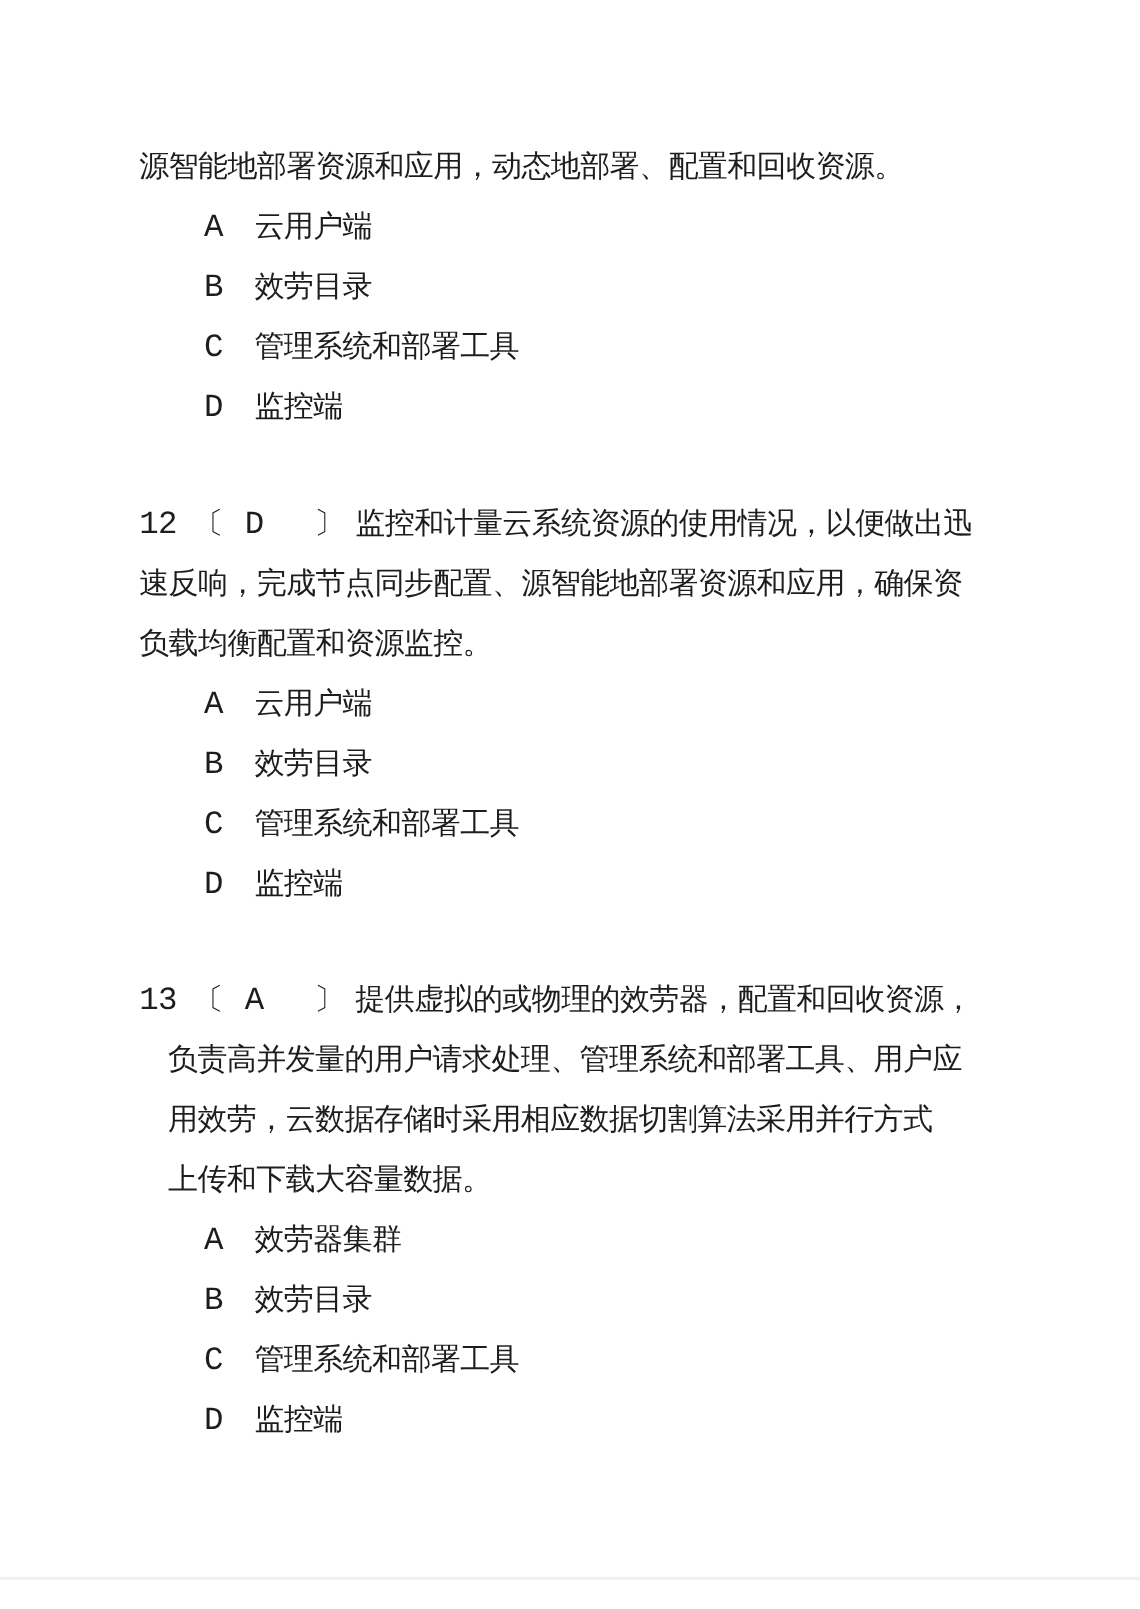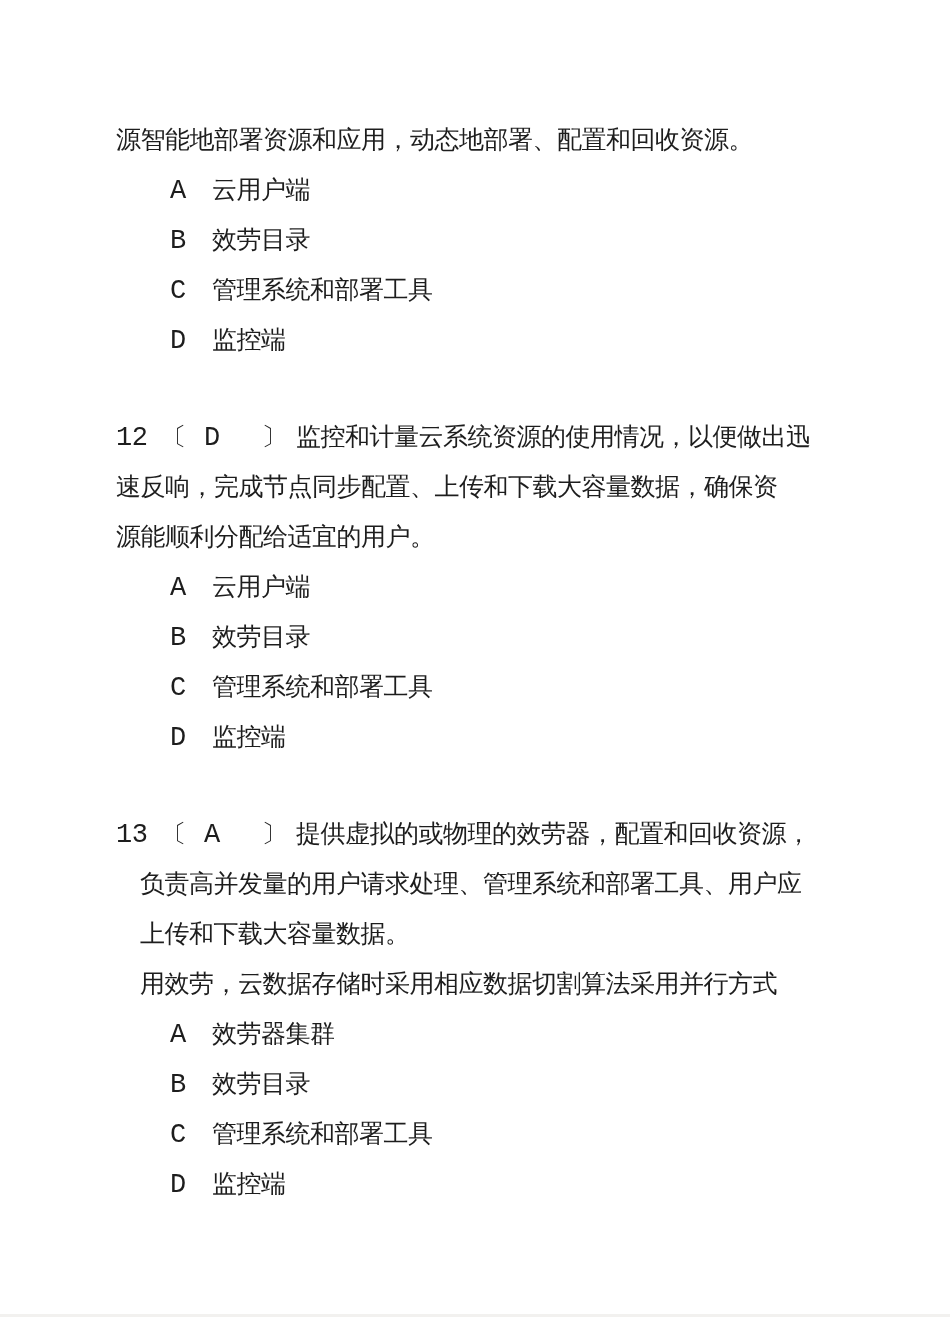--- a/index.html
+++ b/index.html
@@ -60,22 +60,22 @@
         <span class="latin letter">D</span><span>监控端</span>
       </div>
     </section>
 
     <div class="q-gap"></div>
 
     <section>
       <div class="line">
         <span class="latin qnum">12</span><span class="b-open">〔</span><span class="latin ans">D</span><span class="b-close">〕</span><span>监控和计量云系统资源的使用情况，以便做出迅</span>
       </div>
-      <div class="line">速反响，完成节点同步配置、上传和下载大容量数据，确保资</div>
-      <div class="line">源能顺利分配给适宜的用户。</div>
+      <div class="line">速反响，完成节点同步配置、源智能地部署资源和应用，确保资</div>
+      <div class="line">负载均衡配置和资源监控。</div>
       <div class="line opt">
         <span class="latin letter">A</span><span>云用户端</span>
       </div>
       <div class="line opt">
         <span class="latin letter">B</span><span>效劳目录</span>
       </div>
       <div class="line opt">
         <span class="latin letter">C</span><span>管理系统和部署工具</span>
       </div>
       <div class="line opt">
@@ -83,22 +83,22 @@
       </div>
     </section>
 
     <div class="q-gap"></div>
 
     <section>
       <div class="line">
         <span class="latin qnum">13</span><span class="b-open">〔</span><span class="latin ans">A</span><span class="b-close">〕</span><span>提供虚拟的或物理的效劳器，配置和回收资源，</span>
       </div>
       <div class="line indent">负责高并发量的用户请求处理、管理系统和部署工具、用户应</div>
+      <div class="line indent">用效劳，云数据存储时采用相应数据切割算法采用并行方式</div>
       <div class="line indent">上传和下载大容量数据。</div>
-      <div class="line indent">用效劳，云数据存储时采用相应数据切割算法采用并行方式</div>
       <div class="line opt">
         <span class="latin letter">A</span><span>效劳器集群</span>
       </div>
       <div class="line opt">
         <span class="latin letter">B</span><span>效劳目录</span>
       </div>
       <div class="line opt">
         <span class="latin letter">C</span><span>管理系统和部署工具</span>
       </div>
       <div class="line opt">

